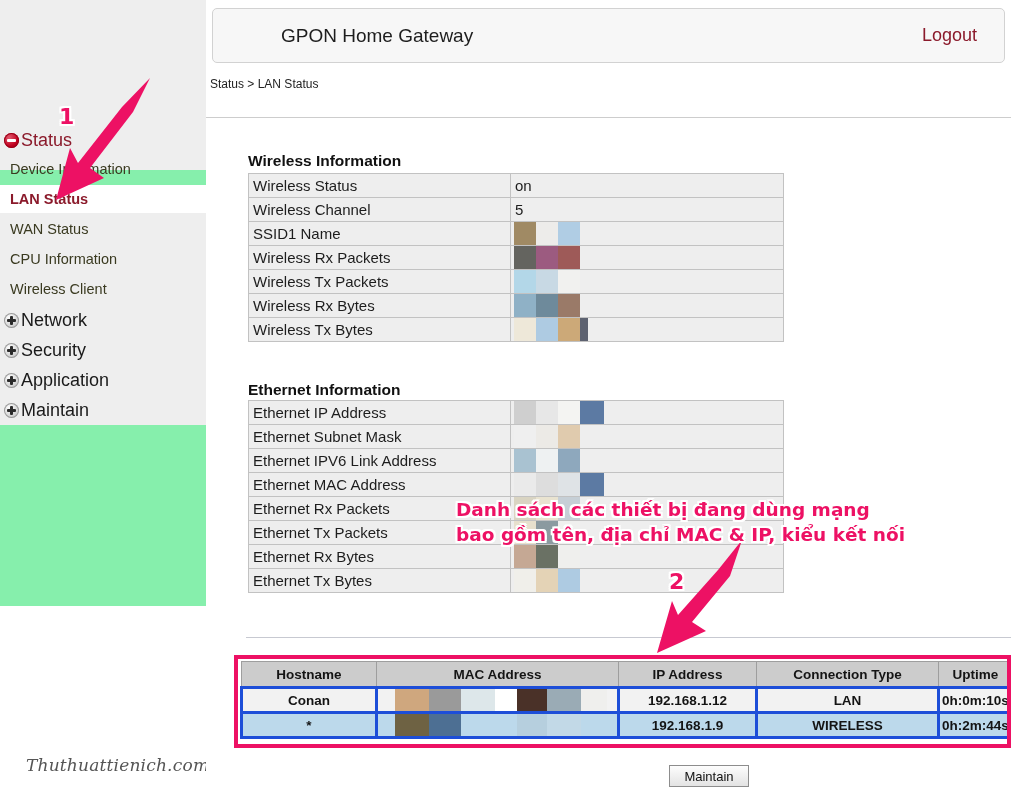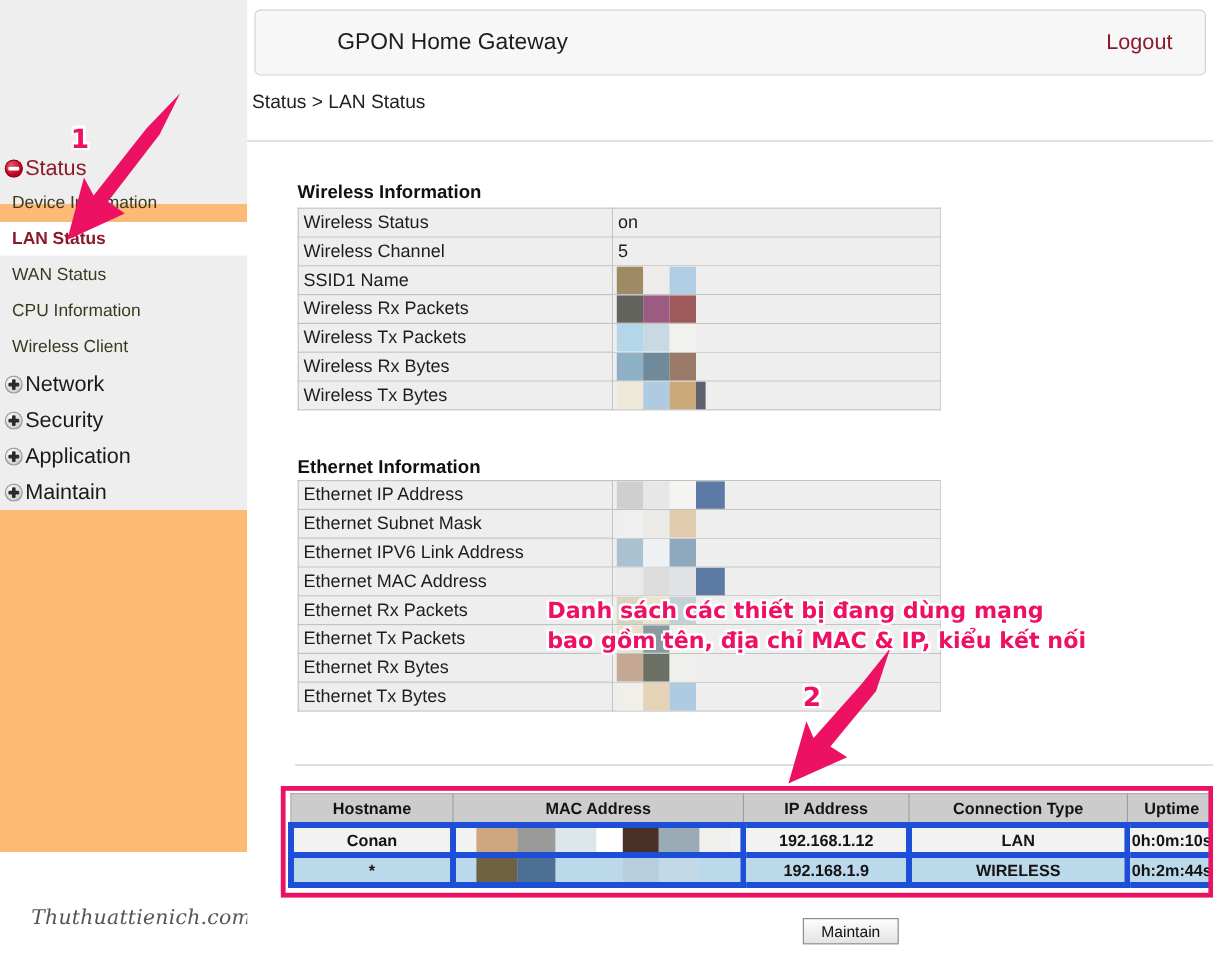--- a/index.html
+++ b/index.html
@@ -12,22 +12,22 @@
   }
   #page {
     position: relative;
     width: 1011px; height: 798px;
     background: #ffffff;
   }
 
   
   #sidebar {
     position: absolute; left: 0; top: 0;
-    width: 206px; height: 710px;
-    background: #fdba74;
+    width: 206px; height: 606px;
+    background: #86efac;
   }
   .side-panel {
     position: absolute; left: 0;
     width: 206px;
     background: #eeeeee;
   }
   #side-top { top: 0; height: 170px; }
   #side-mid { top: 185px; height: 240px; }
 
   .nav-root {
@@ -120,21 +120,21 @@
     margin-left: auto;
     margin-right: 27px;
     font-size: 18px;
     color: #8B1A2B;
     cursor: pointer;
   }
 
   #breadcrumb {
     position: absolute;
     left: 4px; top: 77px;
-    font-size: 16px;
+    font-size: 12px;
     color: #222222;
   }
   .hr-rule {
     position: absolute;
     left: 0; width: 805px;
     height: 1px;
     background: #cdcdcd;
   }
   #rule-top { top: 117px; }
   #rule-mid { top: 637px; left: 40px; width: 765px; background: #c7c9d1; }
@@ -193,21 +193,21 @@
   }
   #device-table th {
     background: #cccccc;
     border: 1px solid #9e9e9e;
     height: 26px;
     font-weight: bold;
     color: #141414;
     text-align: center;
   }
   #device-table td {
-    border: 5px solid #1d4ed8;
+    border: 3px solid #1d4ed8;
     height: 25px;
     text-align: center;
     font-weight: bold;
     color: #141414;
     position: relative;
     overflow: hidden;
   }
   #device-table tr.r0 td { background: #f2f2f2; }
   #device-table tr.r1 td { background: #bcd9eb; }
   .c-host { width: 135px; }

